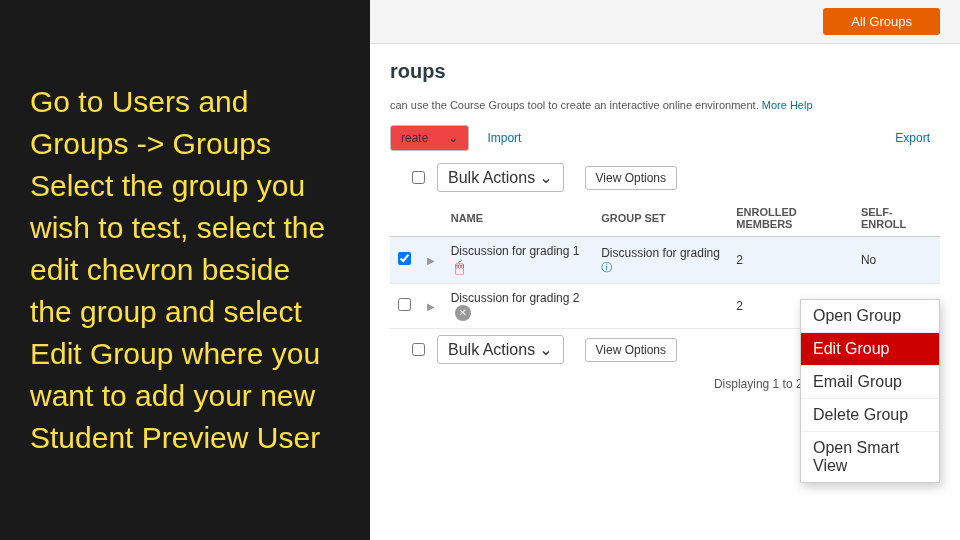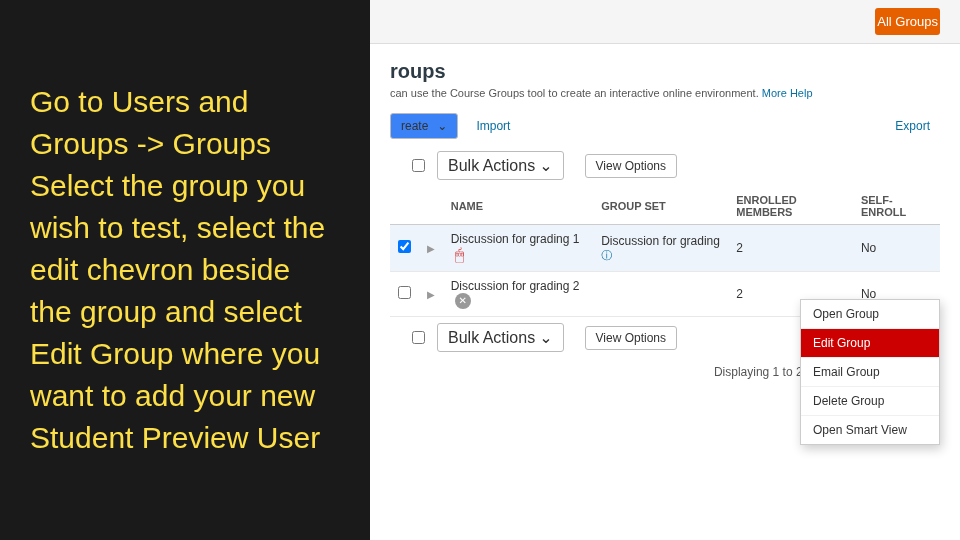--- a/index.html
+++ b/index.html
@@ -46,69 +46,69 @@
       padding: 8px 16px;
       display: flex;
       justify-content: flex-end;
       align-items: center;
       min-height: 44px;
     }
     .all-groups-btn {
       background: #e66000;
       color: #fff;
       border: none;
-      padding: 6px 2px;
+      padding: 6px 28px;
       font-size: 13px;
       border-radius: 3px;
       cursor: pointer;
       margin-right: 4px;
     }
 
     
     .content-area {
       padding: 16px 20px 10px 20px;
       flex: 1;
       overflow: hidden;
       position: relative;
     }
 
     
     .page-section-title {
       font-size: 20px;
       font-weight: 600;
       color: #2d3b45;
-      margin-bottom: 4px;
+      margin-bottom: 16px;
     }
     .page-desc {
       font-size: 11px;
       color: #555;
       margin-bottom: 14px;
     }
     .page-desc a {
       color: #0770a2;
       text-decoration: none;
     }
 
     
     .toolbar-row {
       display: flex;
       align-items: center;
       margin-bottom: 12px;
       gap: 8px;
     }
     .btn-create {
-      background: #3b82f6;
+      background: #ef4444;
       border: 1px solid #bbb;
       padding: 5px 10px;
       font-size: 12px;
       border-radius: 3px;
       cursor: pointer;
       display: flex;
       align-items: center;
-      gap: 9px;
+      gap: 20px;
       color: #333;
     }
     .btn-import {
       background: #fff;
       border: none;
       padding: 5px 10px;
       font-size: 12px;
       cursor: pointer;
       color: #0770a2;
     }
@@ -204,21 +204,21 @@
       background: #fff;
       border: 1px solid #ccc;
       box-shadow: 2px 4px 10px rgba(0,0,0,0.2);
       width: 140px;
       z-index: 100;
       top: 255px;
       left: 430px;
     }
     .dropdown-item {
       padding: 7px 12px;
-      font-size: 12px;
+      font-size: 16px;
       color: #333;
       cursor: pointer;
       border-bottom: 1px solid #f0f0f0;
     }
     .dropdown-item:last-child { border-bottom: none; }
     .dropdown-item.highlighted {
       background: #cc0000;
       color: #fff;
     }
 

